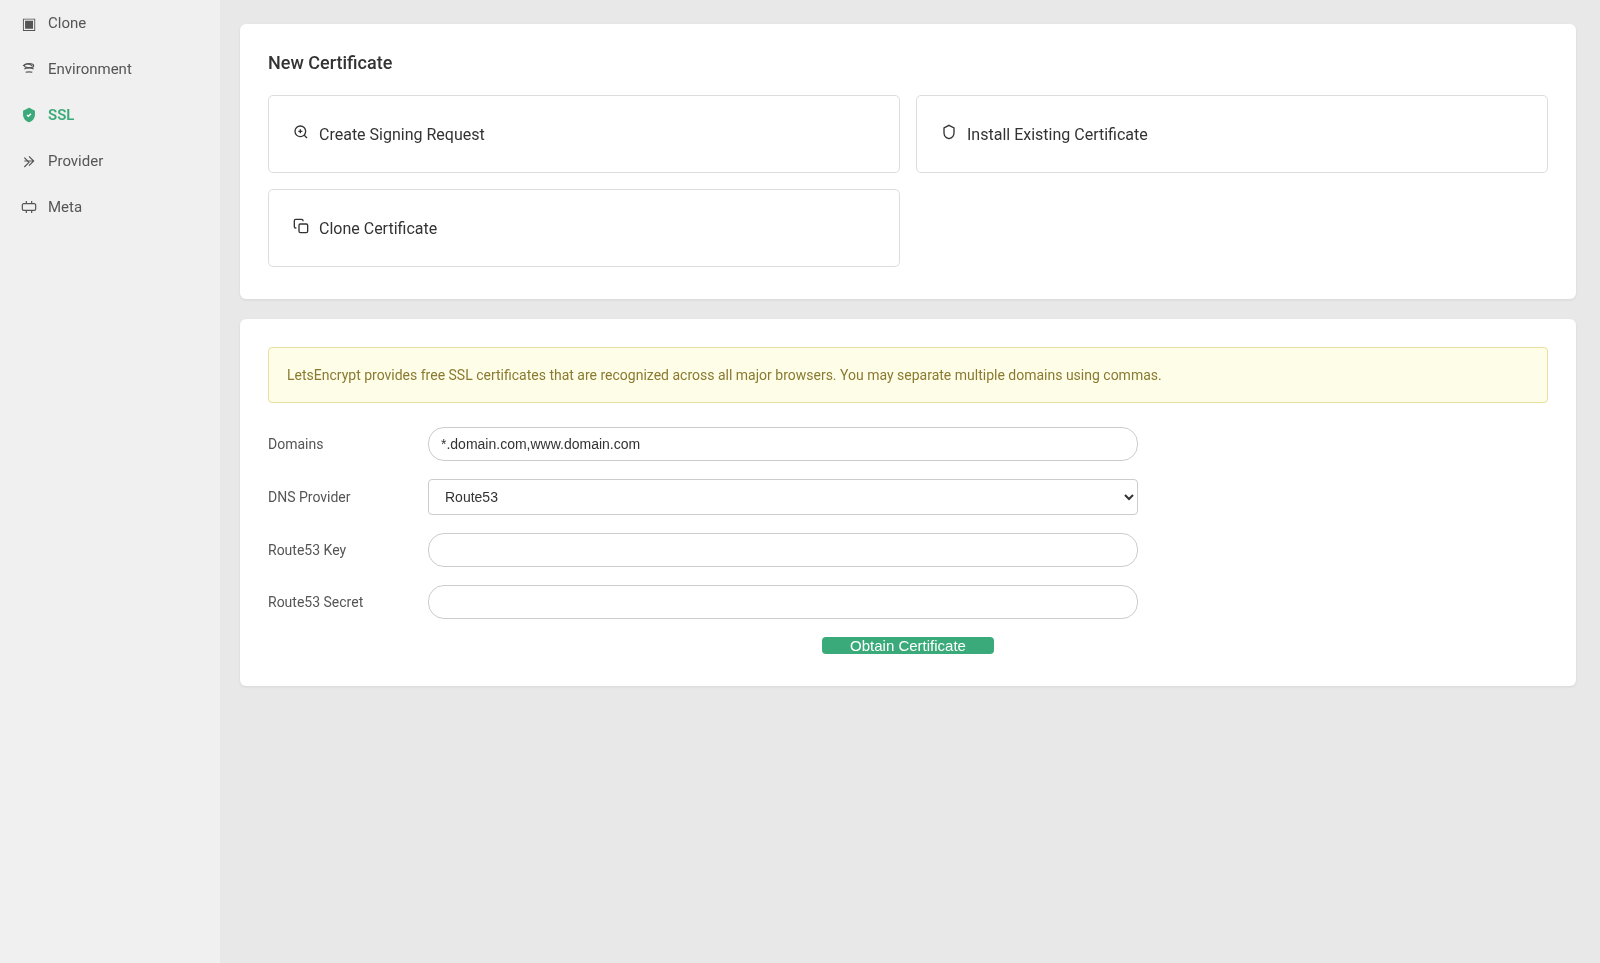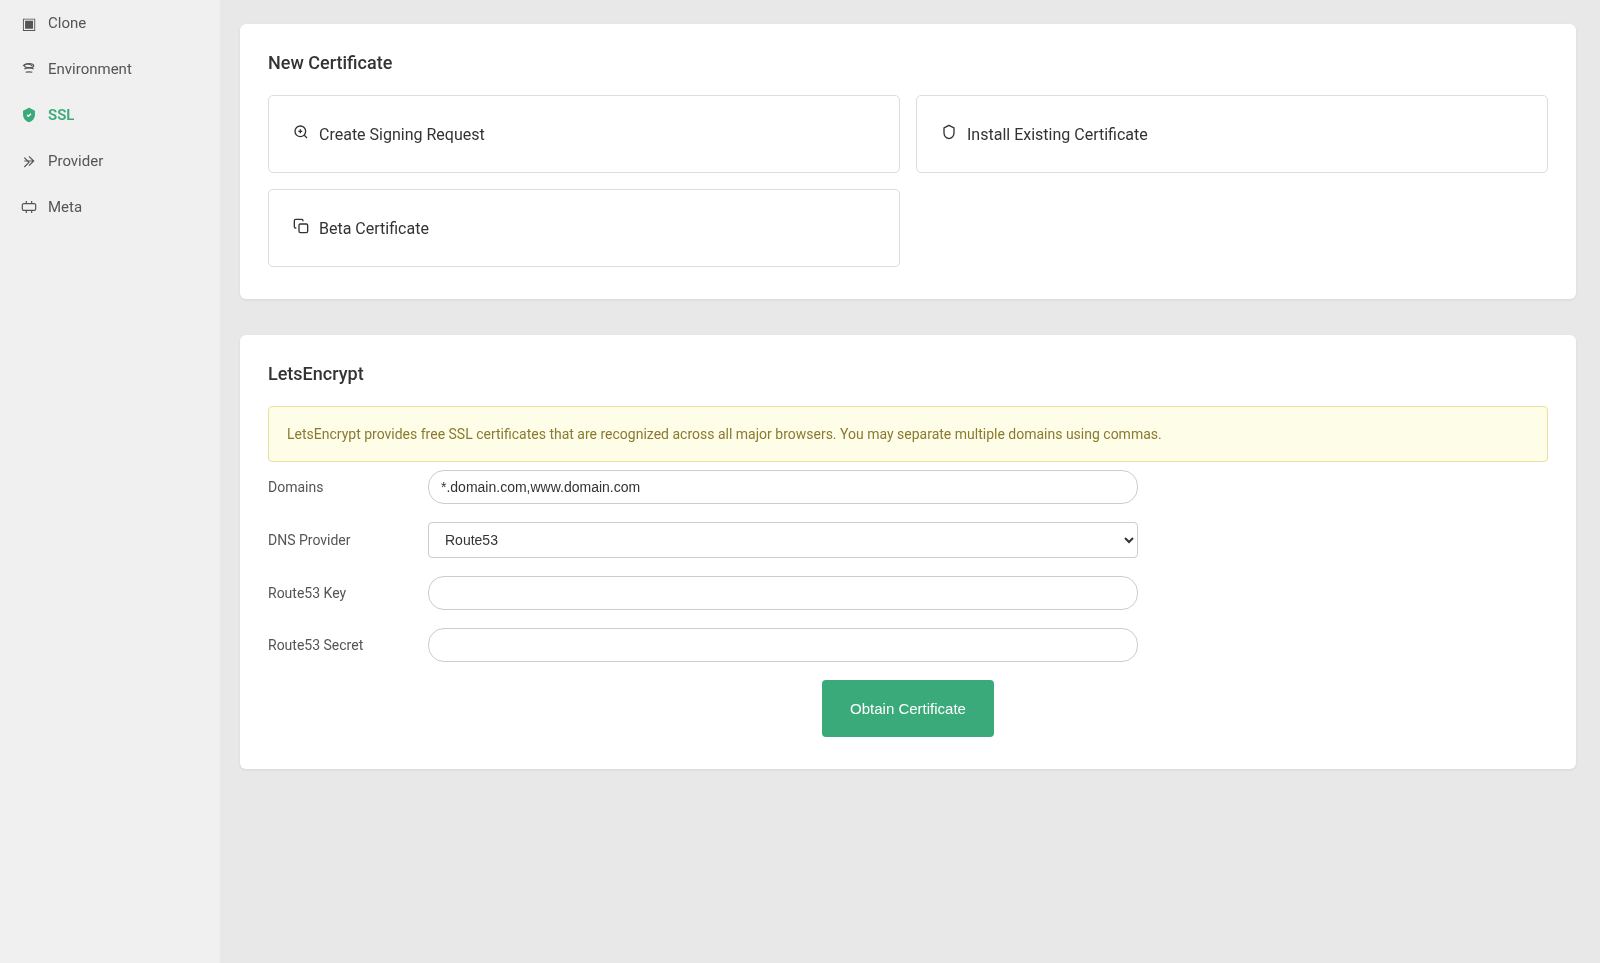--- a/index.html
+++ b/index.html
@@ -43,21 +43,21 @@
       font-size: 16px;
       flex-shrink: 0;
     }
 
     
     .main {
       flex: 1;
       padding: 24px 24px 24px 20px;
       display: flex;
       flex-direction: column;
-      gap: 36px;
+      gap: 20px;
       overflow-y: auto;
     }
 
     
     .panel {
       background: #fff;
       border-radius: 6px;
       padding: 28px 28px 32px;
       box-shadow: 0 1px 3px rgba(0,0,0,0.08);
     }
@@ -92,21 +92,21 @@
 
     
     .info-box {
       background: #fefde8;
       border: 1px solid #e8e0a0;
       border-radius: 4px;
       padding: 16px 18px;
       color: #8a7a30;
       font-size: 14px;
       line-height: 1.6;
-      margin-bottom: 8px;
+      margin-bottom: 24px;
     }
 
     .form-row {
       display: flex;
       align-items: center;
       margin-bottom: 18px;
     }
     .form-label {
       width: 160px;
       text-align: left;
@@ -142,21 +142,21 @@
       display: flex;
       justify-content: center;
       margin-top: 8px;
     }
 
     .btn-primary {
       background: #3aaa7a;
       color: #fff;
       border: none;
       border-radius: 4px;
-      padding: 20px 28px;
+      padding: 0 28px;
       font-size: 15px;
       cursor: pointer;
       font-weight: 500;
     }
   </style>
 </head>
 <body>
 
 <nav class="sidebar">
 <div class="sidebar-item">
@@ -218,27 +218,26 @@
           <span style="font-size: 16px;"><svg width="16" height="16" viewBox="0 0 24 24" fill="none" stroke="currentColor" stroke-width="2">
               <path d="M12 2l7.5 3.75v7.5C19.5 17.6 16.3 21.2 12 22c-4.3-.8-7.5-4.4-7.5-8.75v-7.5L12 2z"></path>
             </svg></span>
           <span>Install Existing Certificate</span>
         </div>
         <div class="cert-option">
           <span style="font-size: 16px;"><svg width="16" height="16" viewBox="0 0 24 24" fill="none" stroke="currentColor" stroke-width="2">
               <rect x="9" y="9" width="13" height="13" rx="2"></rect>
               <path d="M5 15H4a2 2 0 01-2-2V4a2 2 0 012-2h9a2 2 0 012 2v1"></path>
             </svg></span>
-          <span>Beta Certificate</span>
+          <span>Clone Certificate</span>
         </div>
       </div>
   </section>
 
   <section class="panel">
-    <h2 class="panel-title">LetsEncrypt</h2>
     <div class="info-box">LetsEncrypt provides free SSL certificates that are recognized across all major browsers. You may separate multiple domains using commas.</div>
 
     <div class="form-row">
       <label class="form-label">Domains</label>
       <input class="form-input" type="text" placeholder="*.domain.com,www.domain.com" value="*.domain.com,www.domain.com" style="">
     </div>
 
     <div class="form-row">
       <label class="form-label">DNS Provider</label>
       <select class="form-select">

